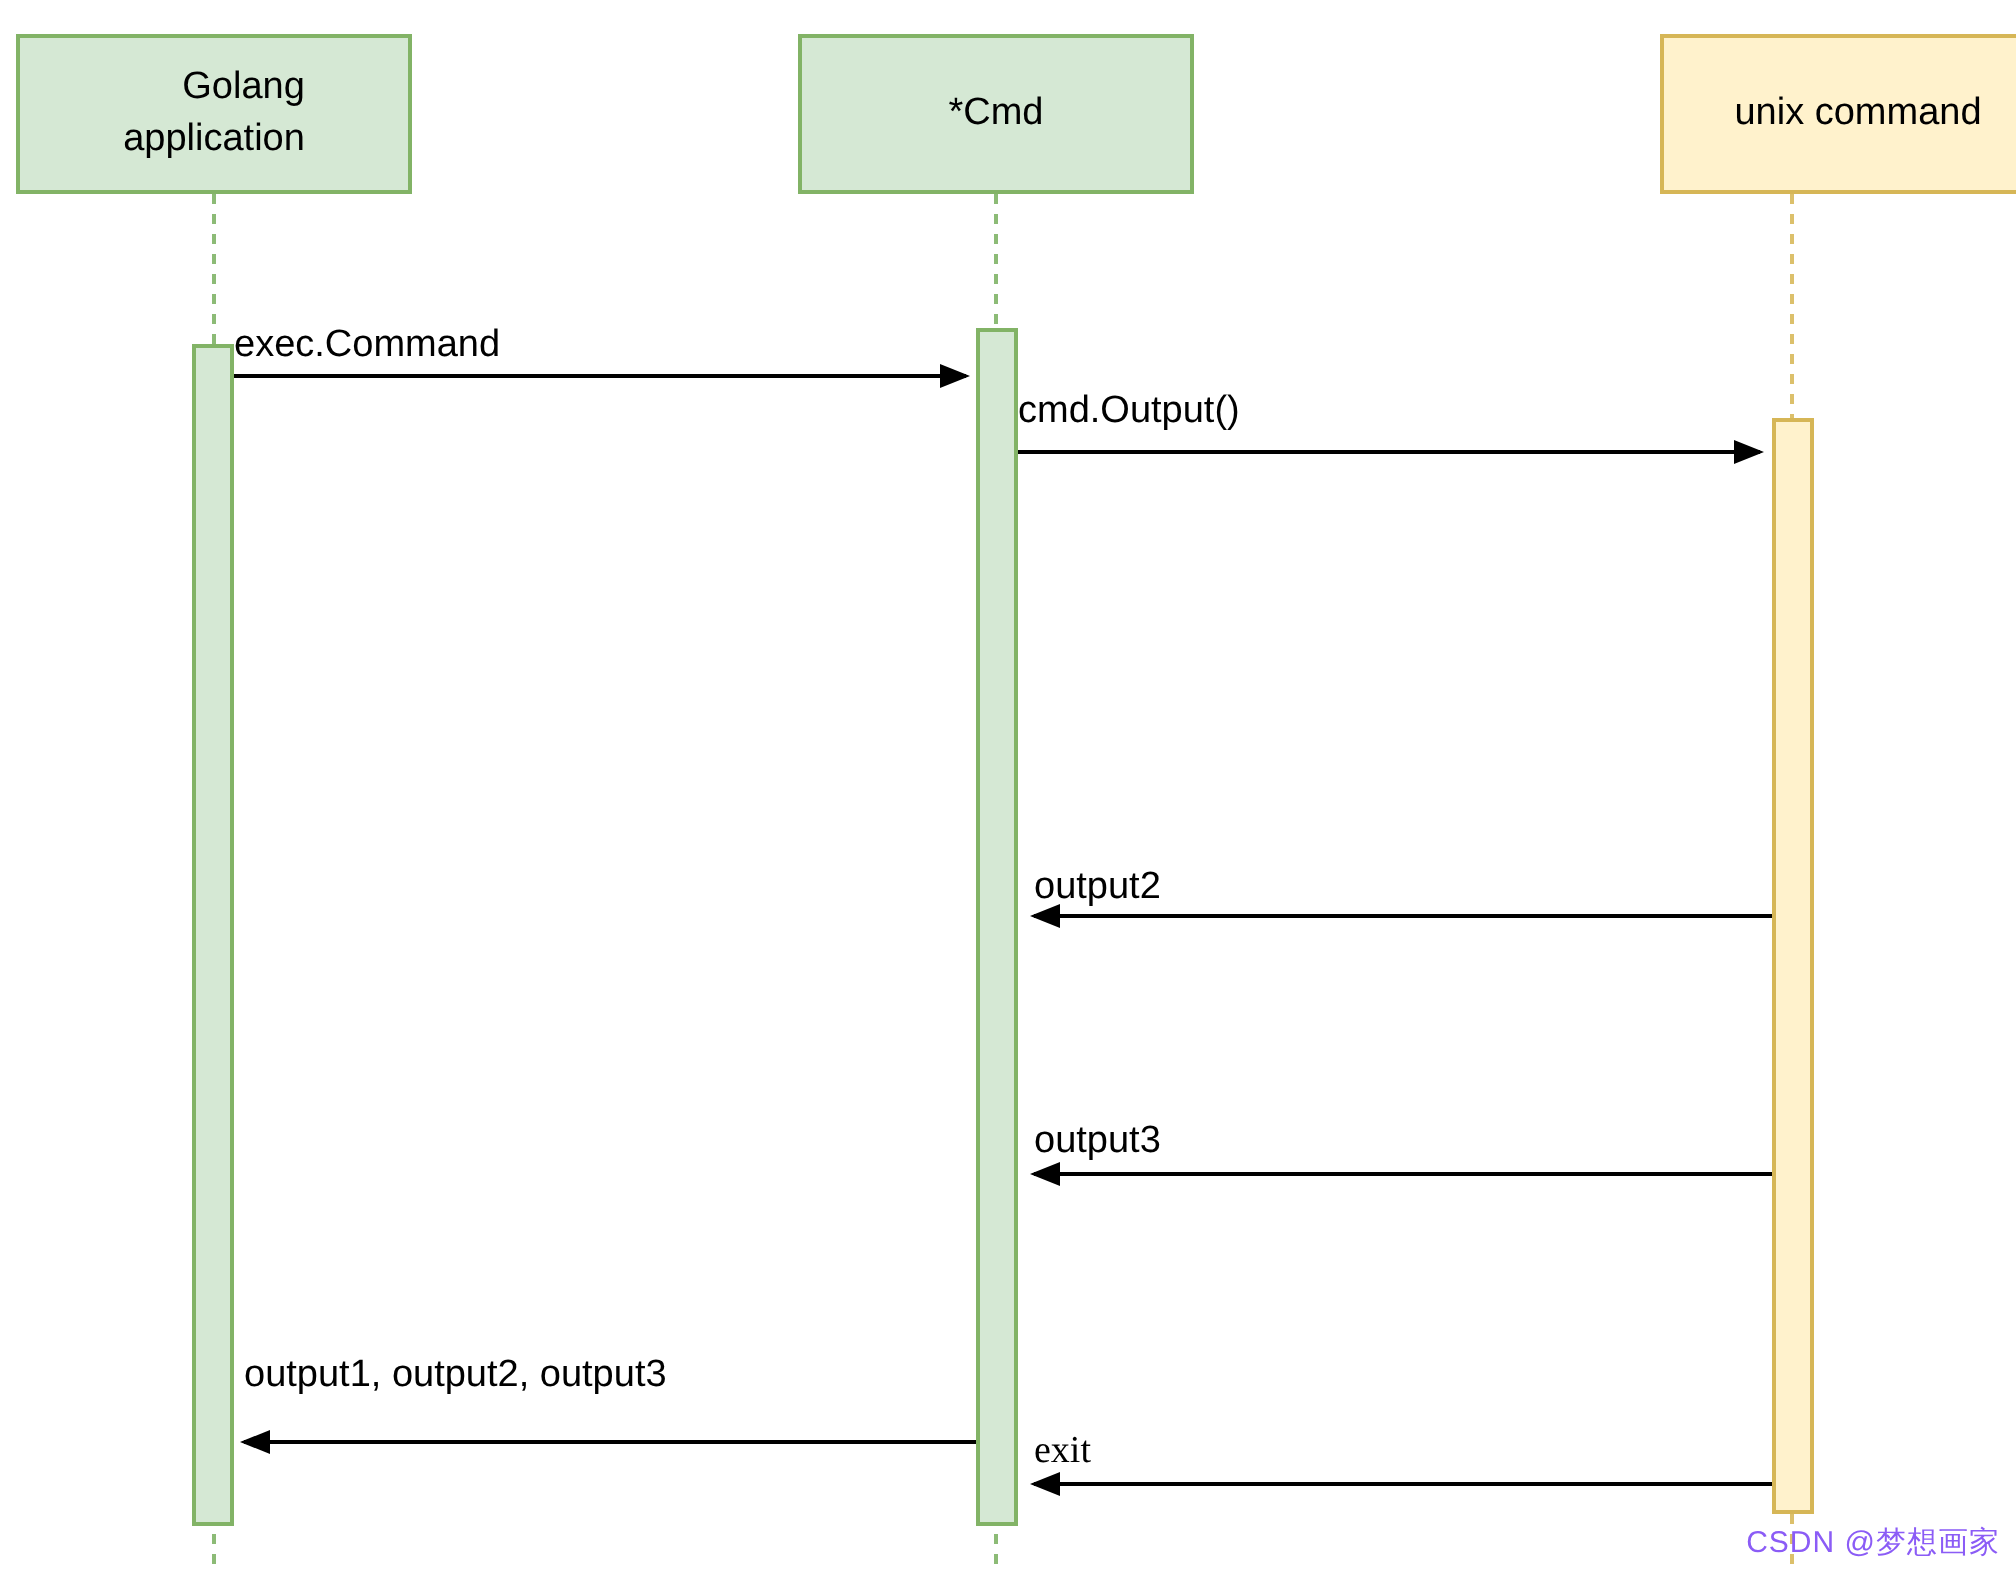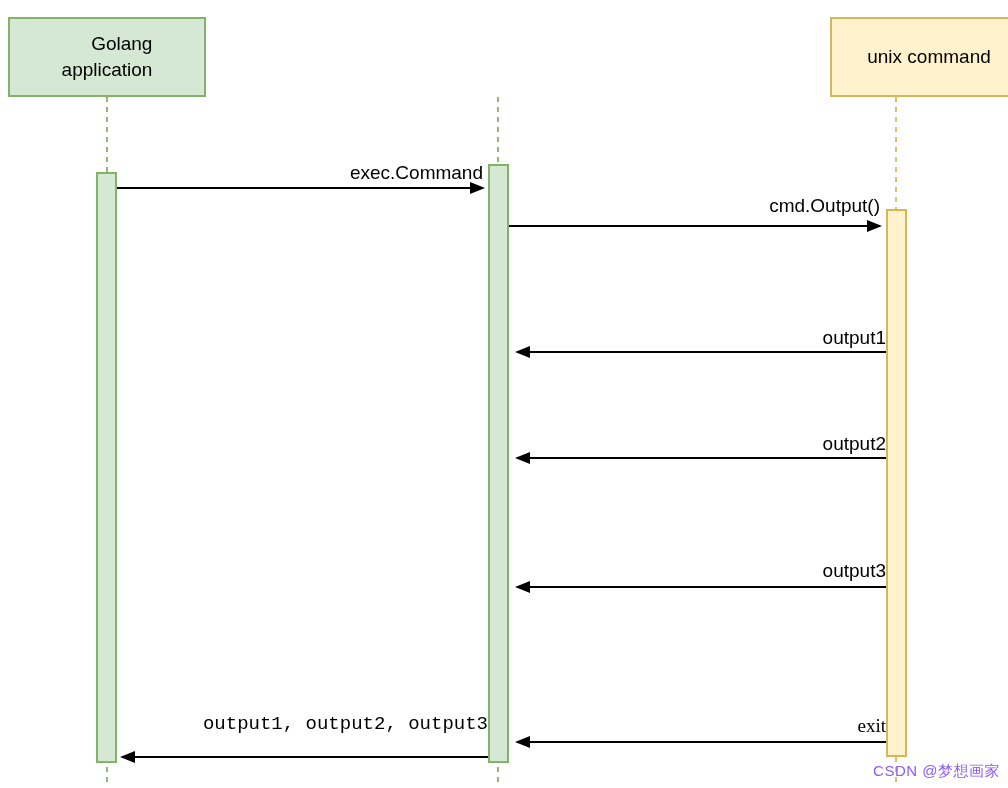--- a/index.html
+++ b/index.html
@@ -54,21 +54,21 @@
   .activation.green  { background: #d5e8d4; border-color: #82b366; }
   .activation.yellow { background: #fff2cc; border-color: #d6b656; }
 
   
   .message { position: absolute; }
   .msg-label {
     position: absolute;
     top: 0;
     left: 0;
     right: 0;
-    text-align: right;
+    text-align: left;
     font-size: 19px;
     line-height: 22px;
     white-space: nowrap;
   }
   .msg-line {
     position: absolute;
     left: 0;
     right: 0;
     height: 2px;
     background: #000000;
@@ -112,58 +112,57 @@
 <div class="canvas">
 
   <div class="lifeline green" style="left:106px; top:97px; height:688px;"></div>
   <div class="lifeline green" style="left:497px; top:97px; height:688px;"></div>
   <div class="lifeline yellow" style="left:895px; top:97px; height:688px;"></div>
 
   <div class="actor green" style="left:8px;text-align:right;">
     <span>Golang
 application</span>
   </div>
+  <div class="actor green" style="left:399px;">
+    <span>*Cmd</span>
+  </div>
   <div class="actor yellow" style="left:830px;">
     <span>unix command</span>
   </div>
 
   <div class="activation green" style="left:96px;  top:172px; height:591px;"></div>
   <div class="activation green" style="left:488px; top:164px; height:599px;"></div>
   <div class="activation yellow" style="left:886px; top:209px; height:548px;"></div>
 
   <div class="message" style="left:117px; top:162px; width:366px; height:30px;">
     <div class="msg-label">exec.Command</div>
     <div class="msg-line arrow-right" style="top:25px;"></div>
   </div>
 
   <div class="message" style="left:509px; top:185px; width:371px; height:34px;margin-top:10px;">
     <div class="msg-label">cmd.Output()</div>
     <div class="msg-line arrow-right" style="top:30px;"></div>
   </div>
 
-  <div class="message" style="left:517px; top:327px; width:369px; height:28px;">
-    <div class="msg-label">output1</div>
-    <div class="msg-line arrow-left" style="top:24px;"></div>
-  </div>
 
   <div class="message" style="left:517px; top:433px; width:369px; height:28px;">
     <div class="msg-label">output2</div>
     <div class="msg-line arrow-left" style="top:24px;"></div>
   </div>
 
   <div class="message" style="left:517px; top:560px; width:369px; height:30px;">
     <div class="msg-label">output3</div>
     <div class="msg-line arrow-left" style="top:26px;"></div>
   </div>
 
   <div class="message" style="left:517px; top:715px; width:369px; height:30px;font-family:Liberation Serif, serif;">
     <div class="msg-label">exit</div>
     <div class="msg-line arrow-left" style="top:26px;"></div>
   </div>
 
-  <div class="message" style="left:122px; top:713px; width:366px; height:47px;font-family:Liberation Mono, monospace;">
+  <div class="message" style="left:122px; top:677px; width:366px; height:47px;">
     <div class="msg-label">output1, output2, output3</div>
     <div class="msg-line arrow-left" style="top:43px;"></div>
   </div>
 
   <div class="watermark">CSDN @梦想画家</div>
 
 </div>
 
 </body></html>

